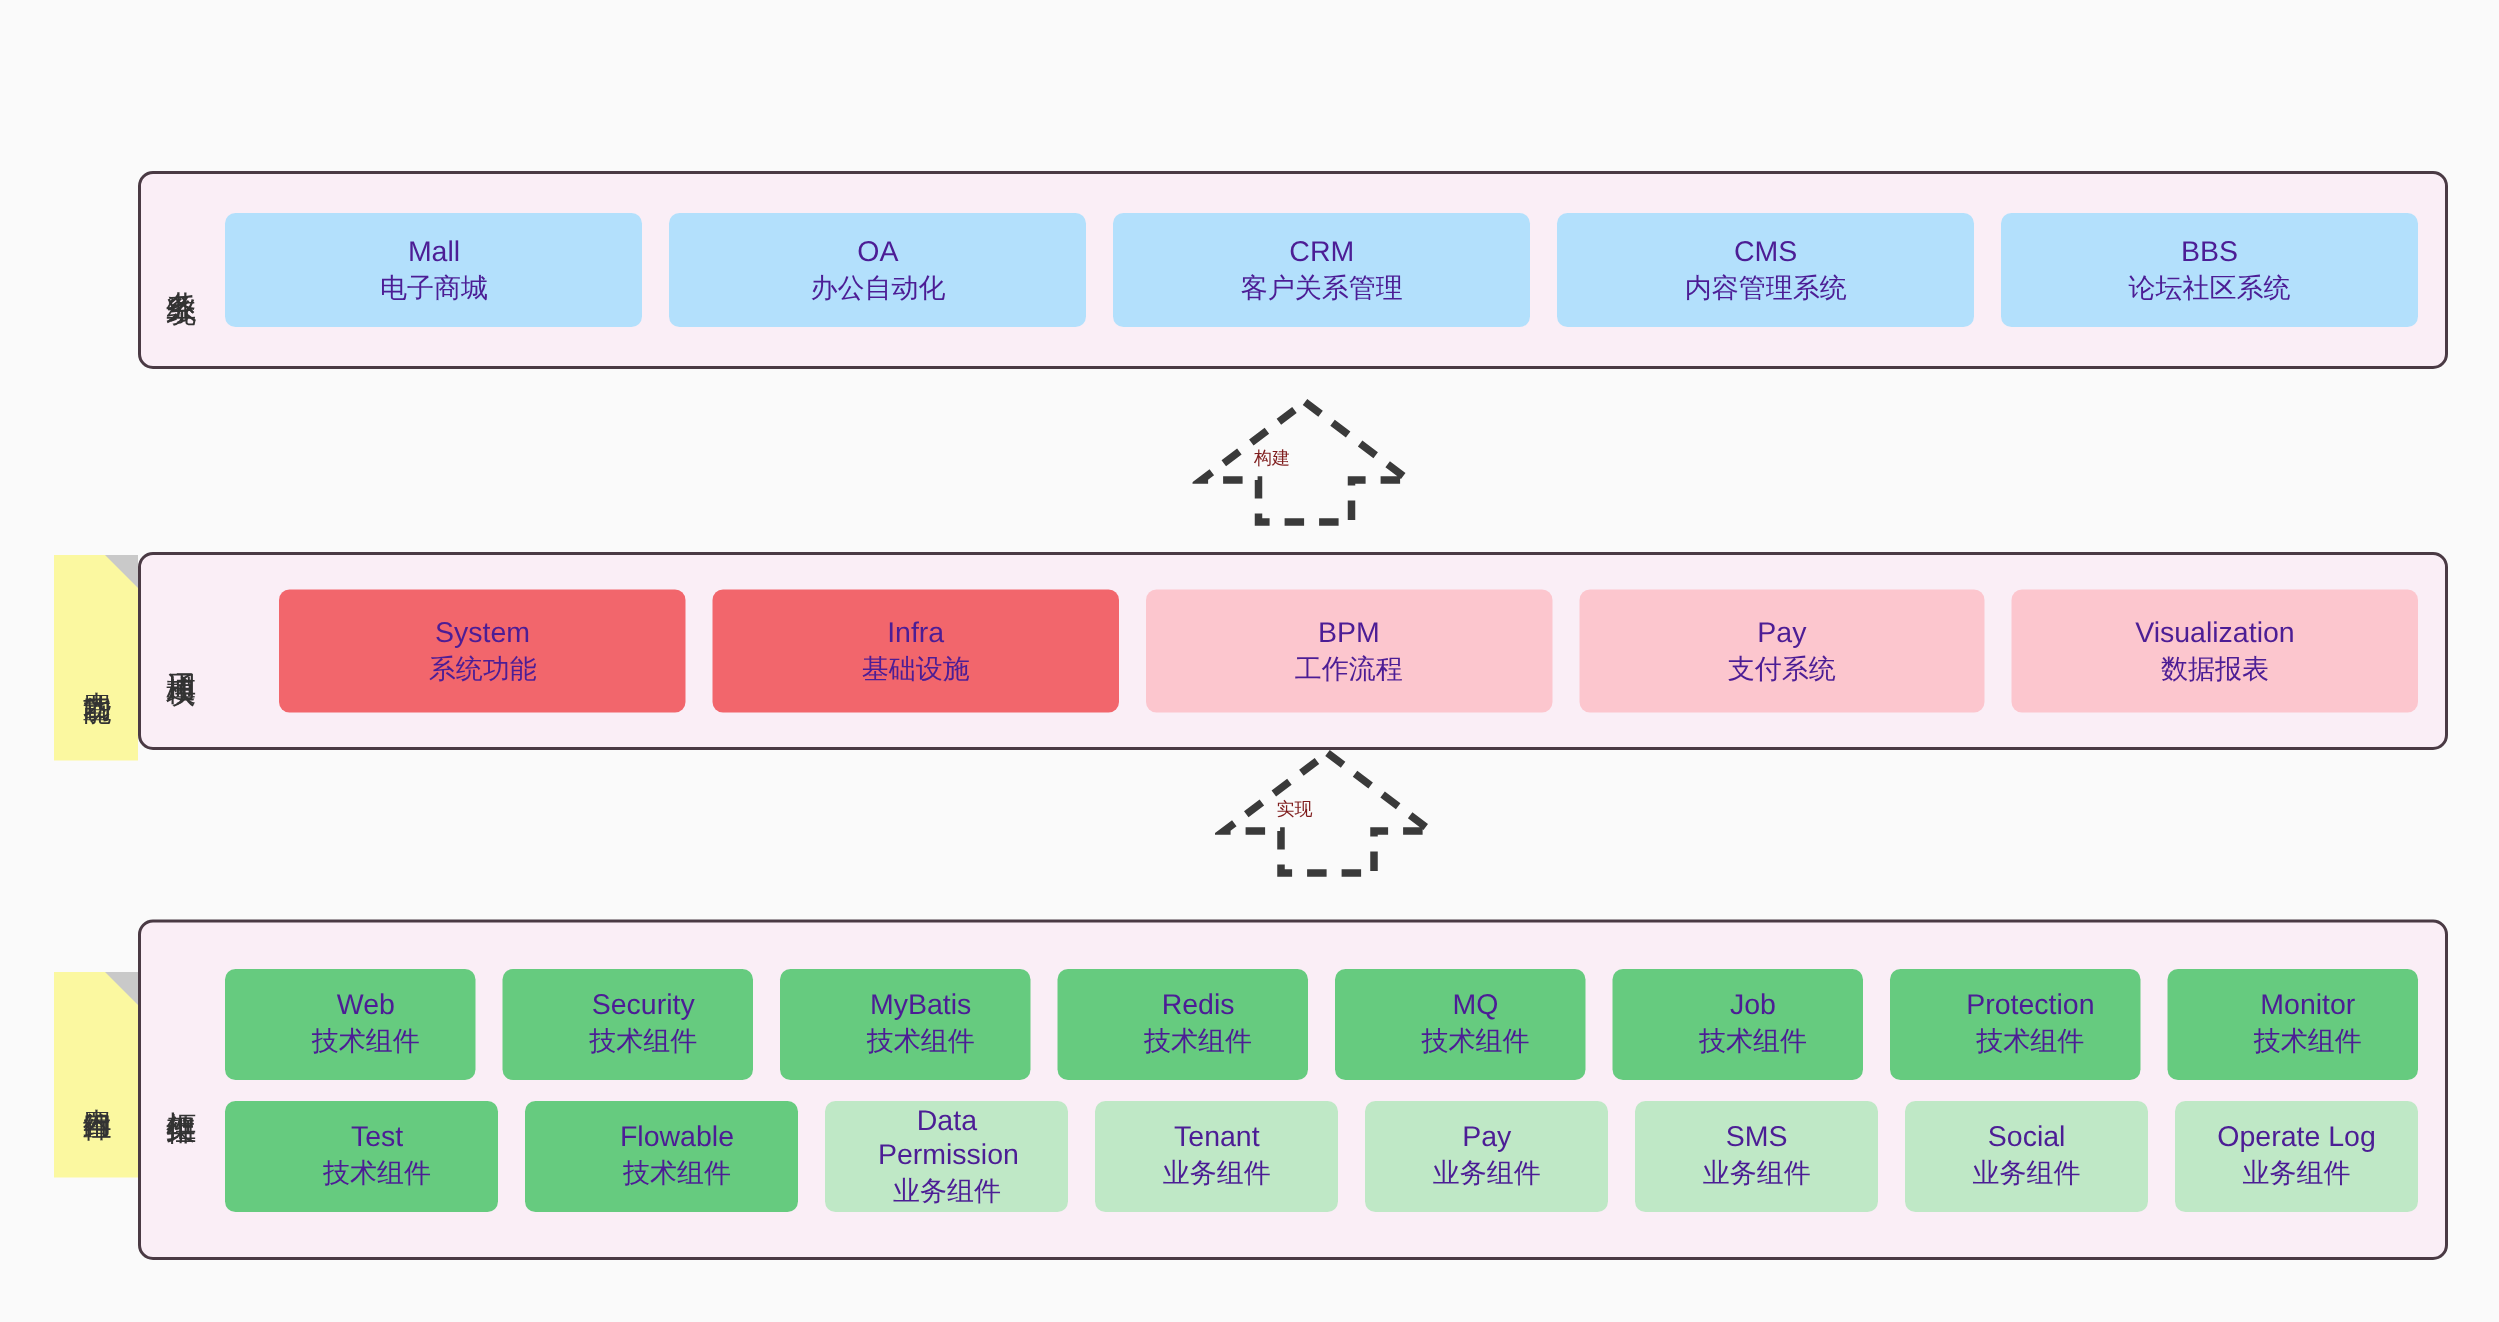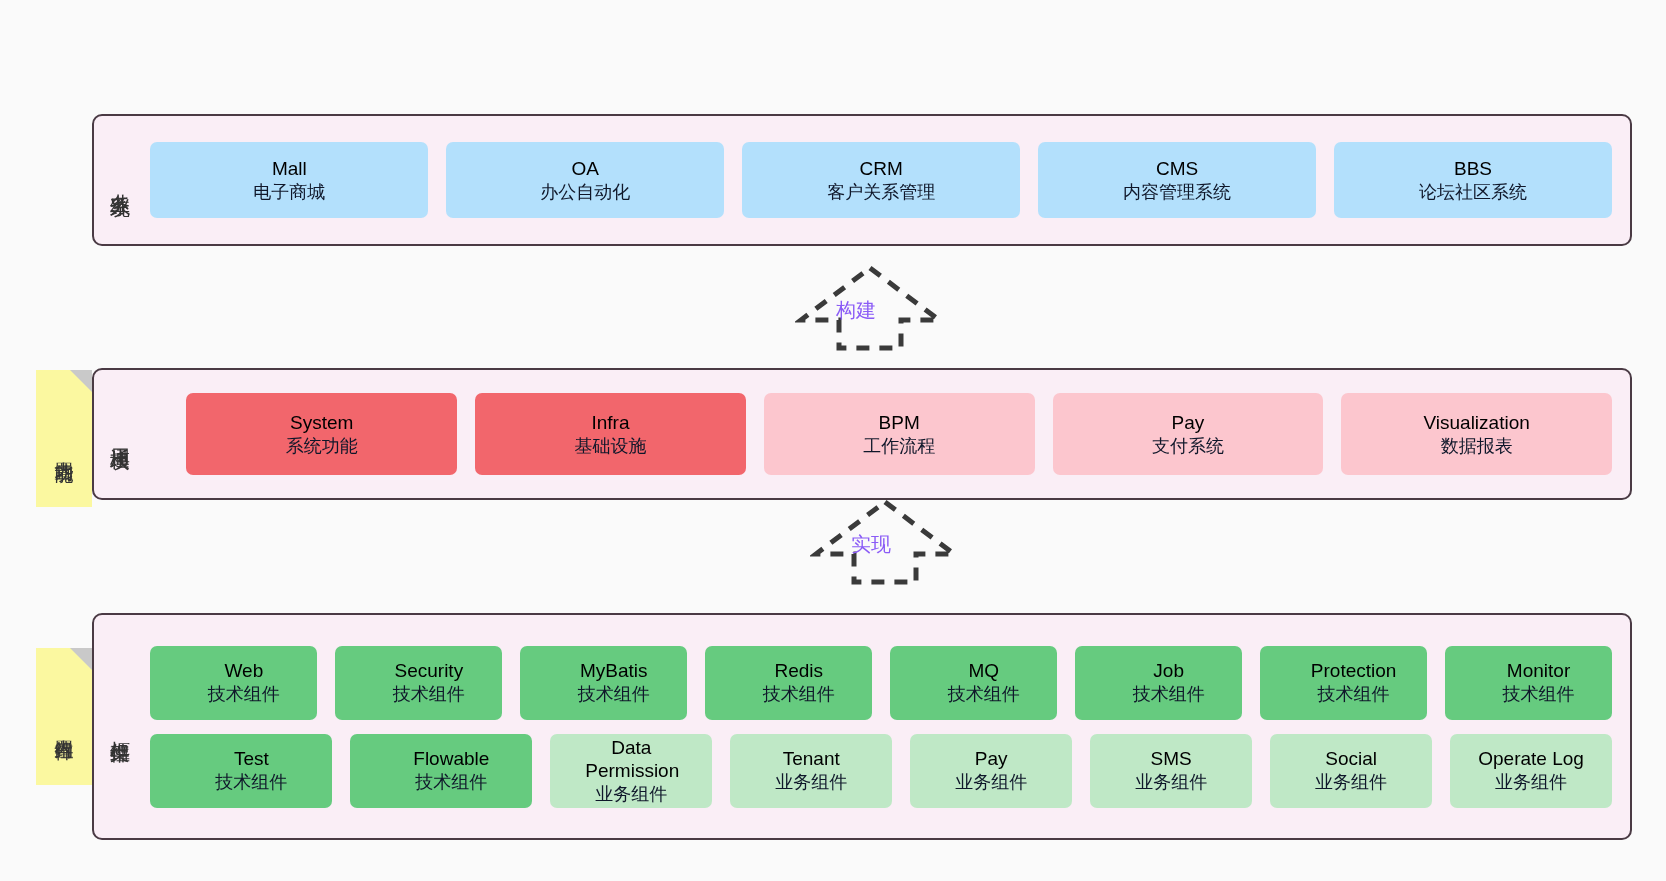--- a/index.html
+++ b/index.html
@@ -62,22 +62,22 @@
     flex: 1 1 0;
     border-radius: 7px;
     display: flex;
     flex-direction: column;
     align-items: center;
     justify-content: center;
     text-align: center;
     box-sizing: border-box;
     line-height: 1.25;
   }
-  .card .t1 { font-size: 19px; color: #000000; }
-  .card .t2 { font-size: 18px; color: #0f172a; }
+  .card .t1 { font-size: 19px; color: #4c1d95; }
+  .card .t2 { font-size: 18px; color: #4c1d95; }
 
   .card.blue        { background: #b3e0fc; }
   .card.red         { background: #f2666c; }
   .card.pink        { background: #fcc6ce; }
   .card.green       { background: #66cb7f; padding-left: 20px; }
   .card.lightgreen  { background: #bfe8c6; }
 
   
   .layer-biz .card   { height: 76px; }
   .layer-mod .card   { height: 82px; }
@@ -112,22 +112,22 @@
     padding-top: 18px;
   }
 
   
   .arrow-group {
     position: absolute;
   }
   .arrow-group svg { display: block; }
   .arrow-label {
     position: absolute;
-    font-size: 20px;
-    color: #8b5cf6;
+    font-size: 12px;
+    color: #7f1d1d;
     background: transparent;
     white-space: nowrap;
   }
 </style>
 </head>
 <body>
 
 <div id="canvas">
 
   <div class="layer layer-biz" style="left:92px; top:114px; width:1540px; height:132px;">

